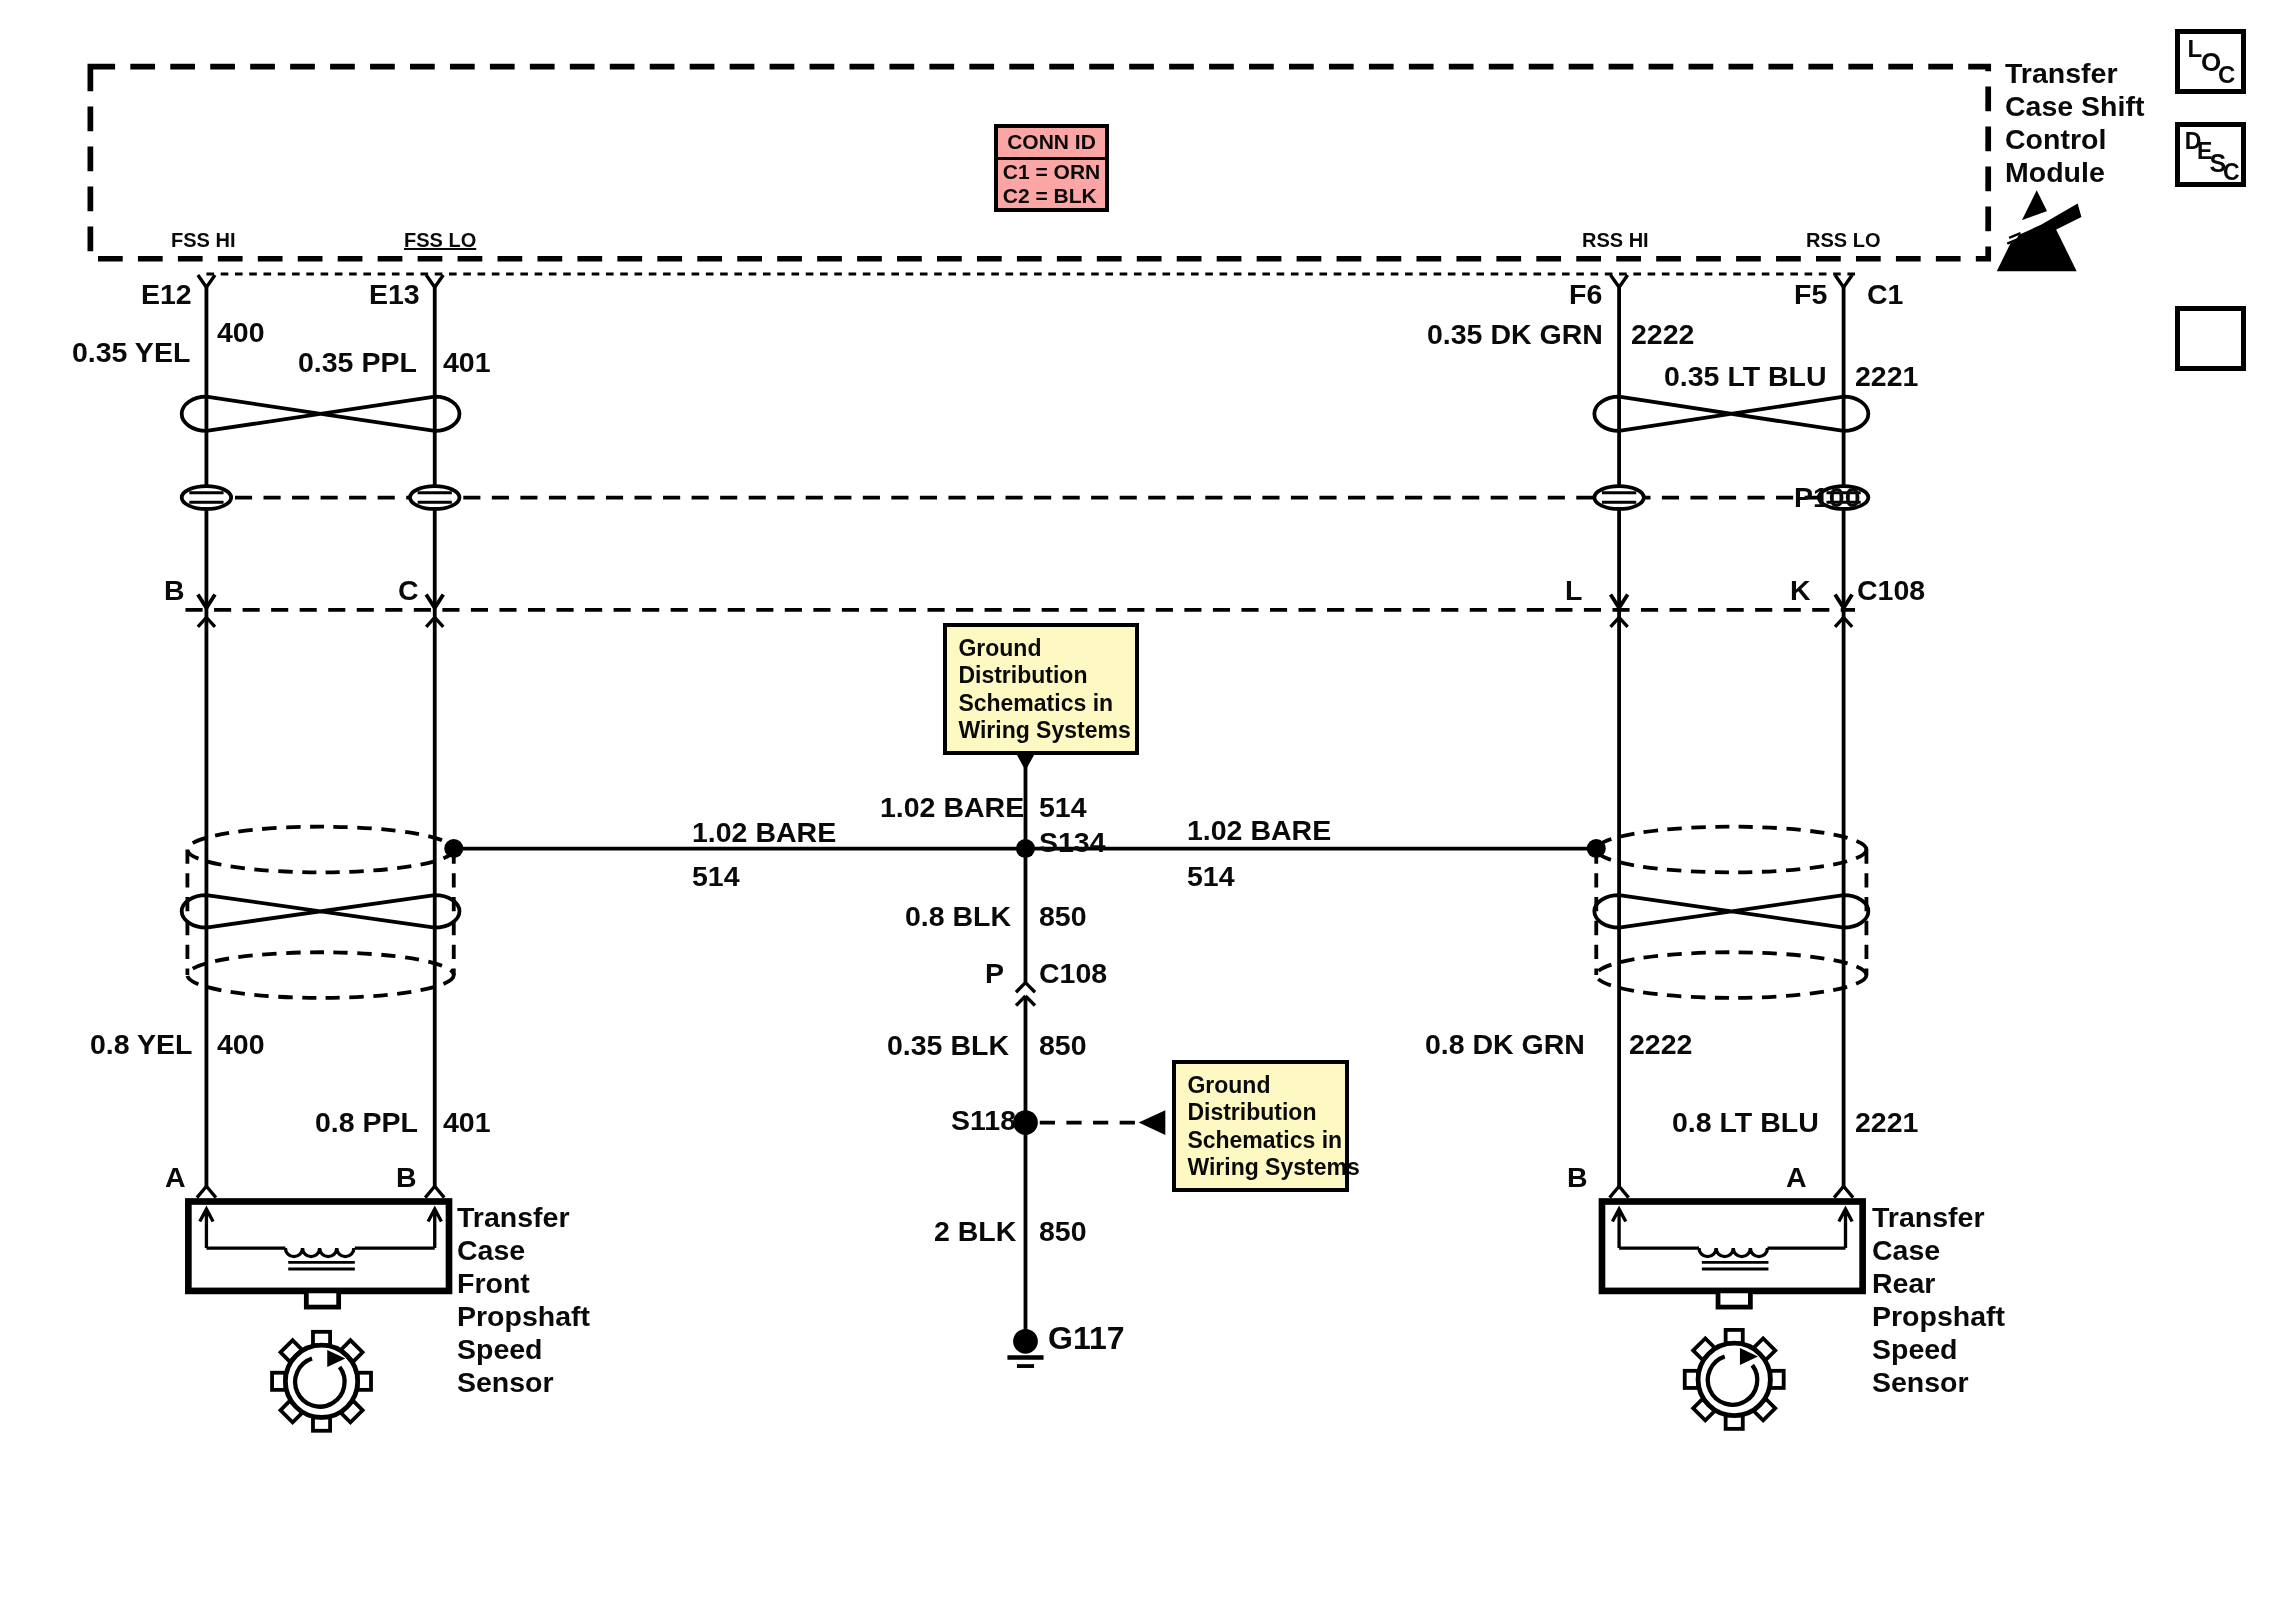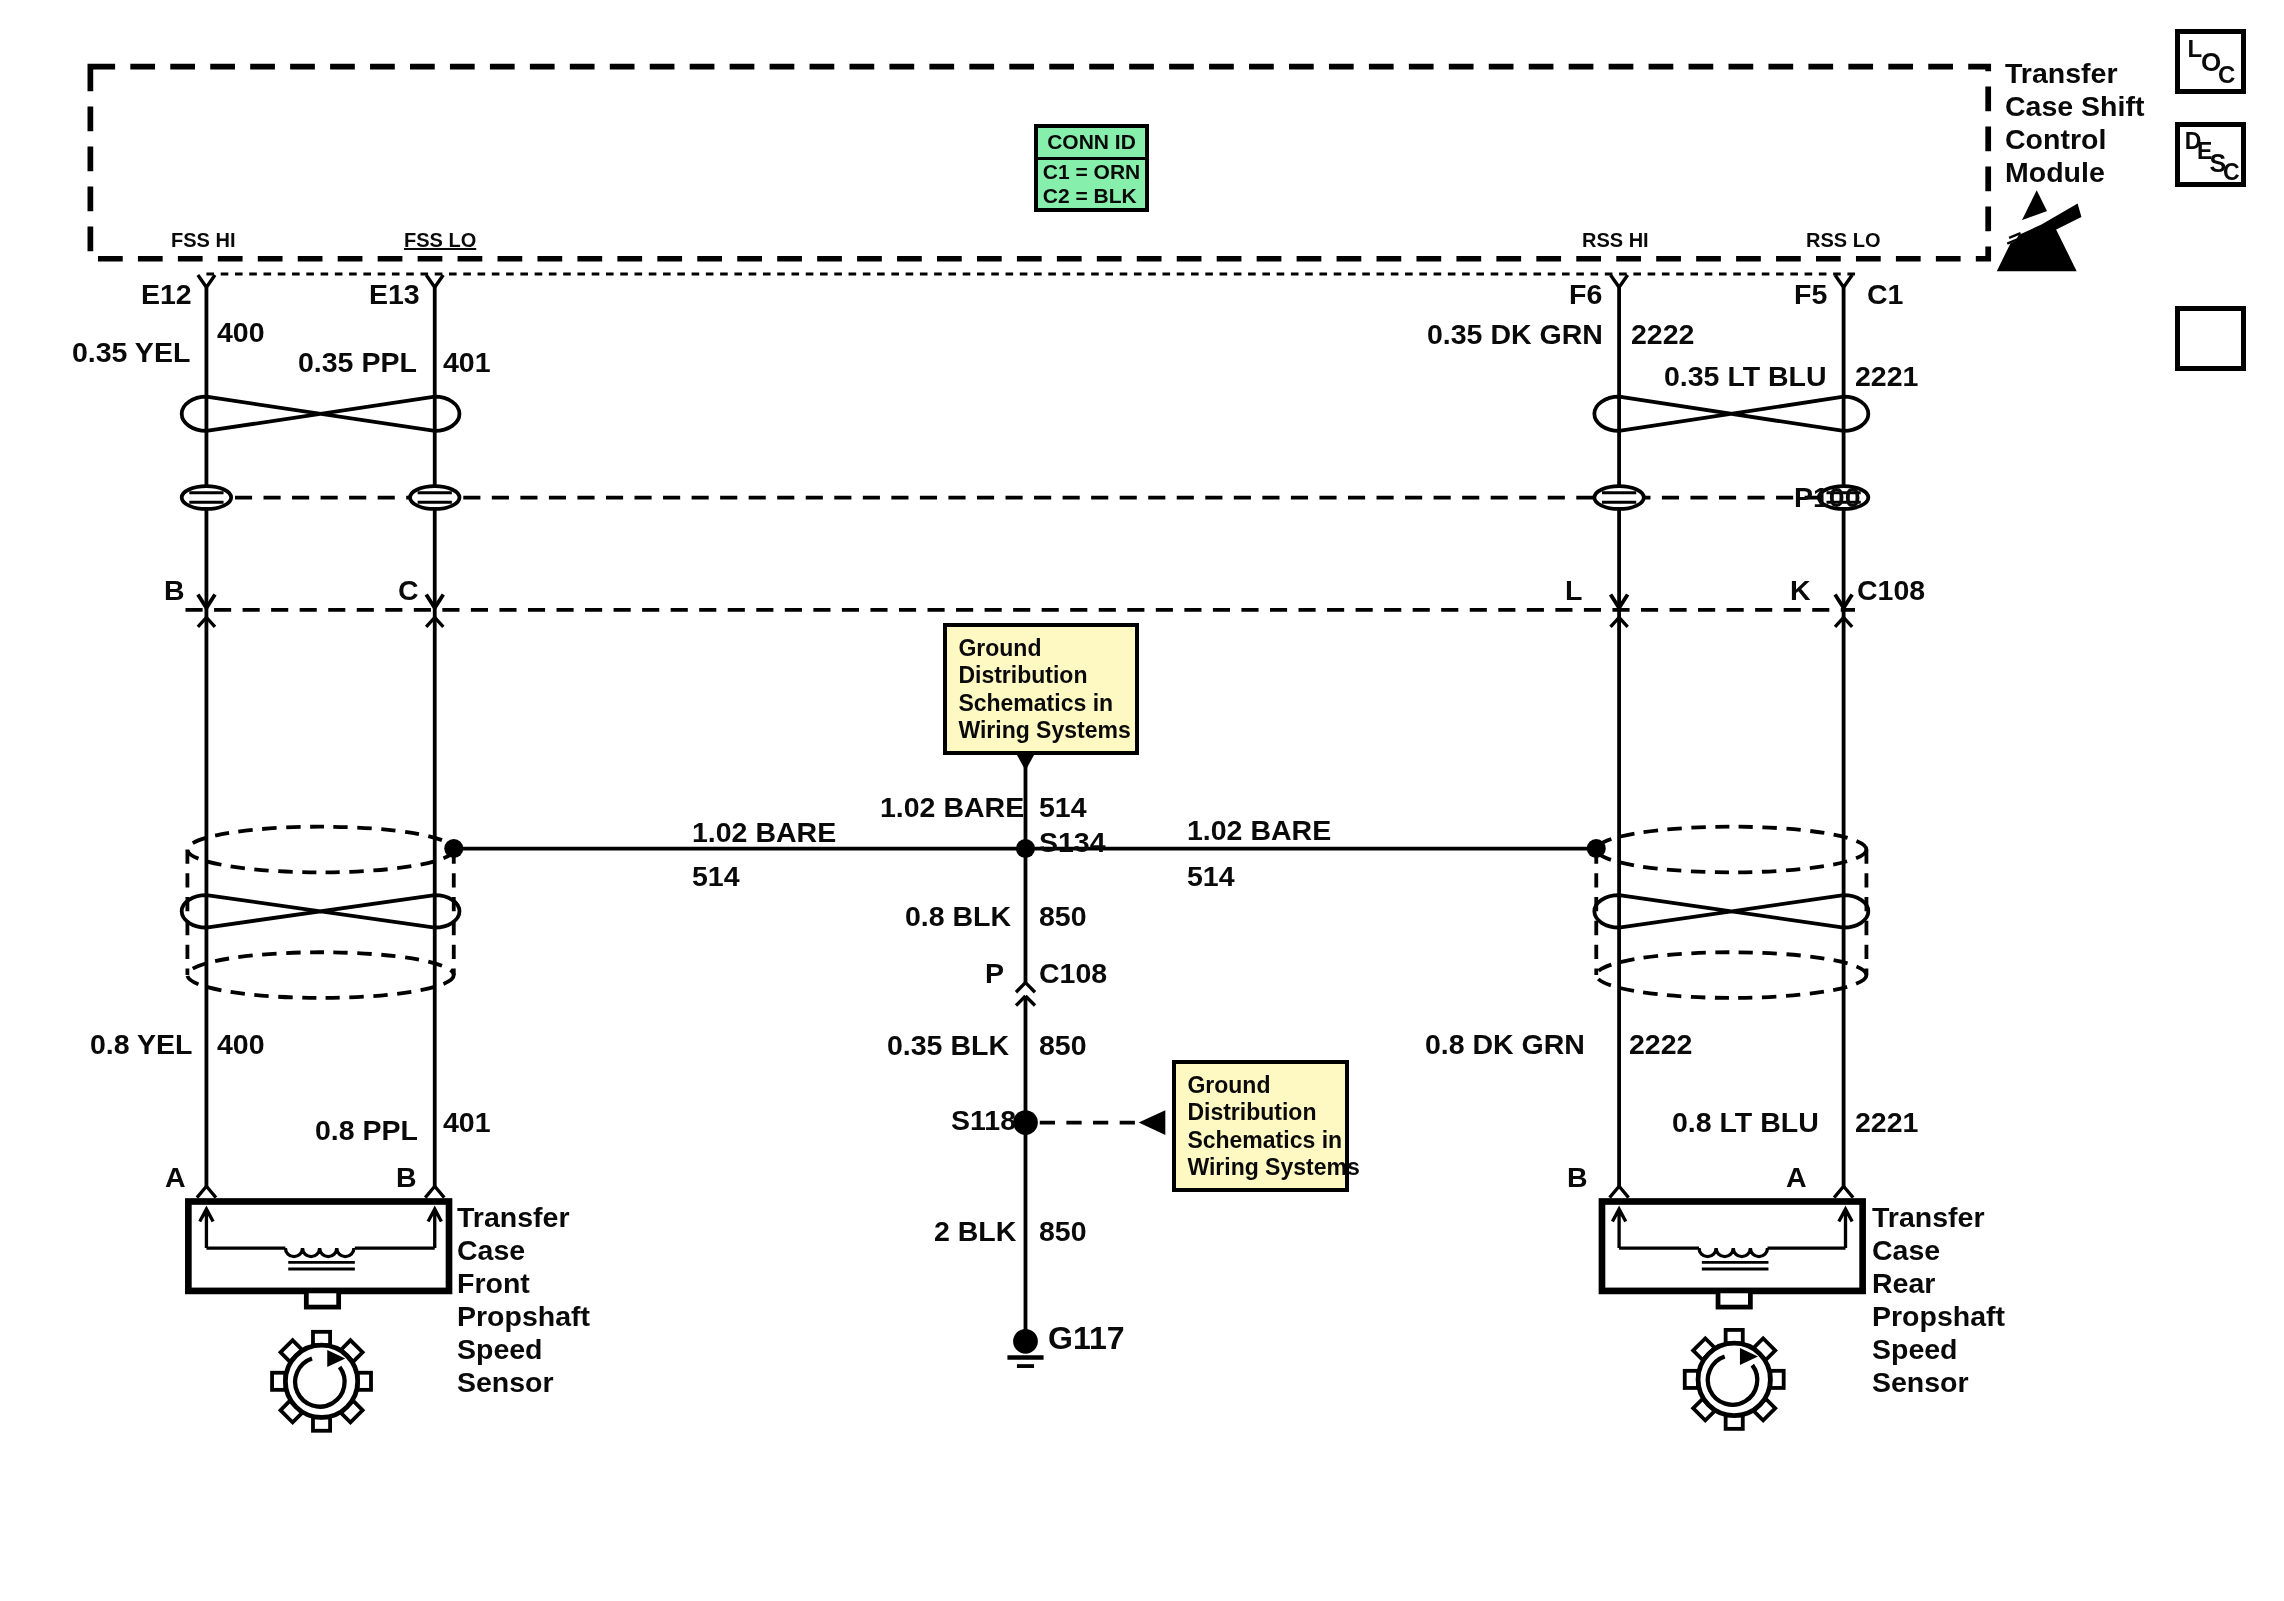--- a/index.html
+++ b/index.html
@@ -5,21 +5,21 @@
   html,body{margin:0;padding:0;background:#fff;}
   .canvas{position:relative;width:2285px;height:1602px;background:#fff;overflow:hidden;
           font-family:"Liberation Sans",sans-serif;color:#0a0a0a;}
   svg.wiring{position:absolute;left:0;top:0;}
   .lbl{position:absolute;font-weight:bold;font-size:28.5px;line-height:32px;white-space:nowrap;color:#0a0a0a;}
   .sm{font-size:20px;line-height:23px;}
   .big{font-size:32px;}
   .multiline .ln{font-weight:bold;font-size:28.5px;line-height:33px;white-space:nowrap;}
   .refbox{position:absolute;border:4.8px solid #000;background:#fef9c3;padding:7.6px 9.5px 5.7px 11.4px;}
   .refbox .ln{font-weight:bold;font-size:23px;line-height:27.6px;white-space:nowrap;}
-  .connid{position:absolute;left:994px;top:124px;width:107px;border:4.8px solid #000;background:#86efac;margin-left:40px;}
+  .connid{position:absolute;left:994px;top:124px;width:107px;border:4.8px solid #000;background:#fca5a5;}
   .connid .t{font-weight:bold;font-size:21px;line-height:28.5px;text-align:center;border-bottom:3.8px solid #000;}
   .connid .r{font-weight:bold;font-size:21px;line-height:24px;padding-left:4.8px;}
   .navbox{position:absolute;left:2175px;width:61px;height:55px;border:5.7px solid #000;background:#fff;}
   .navbox span{position:absolute;font-weight:bold;}
 </style>
 </head>
 <body>
 
 <div class="canvas">
 
@@ -244,21 +244,21 @@
   <div class="ln">Schematics in</div>
   <div class="ln">Wiring Systems</div>
 </div>
 
 <div class="lbl" style="left:934px;top:1215px;">2 BLK</div>
 <div class="lbl" style="left:1039px;top:1215px;">850</div>
 <div class="lbl big" style="left:1048px;top:1322px;">G117</div>
 
 <div class="lbl" style="left:90px;top:1028px;">0.8 YEL</div>
 <div class="lbl" style="left:217px;top:1028px;">400</div>
-<div class="lbl" style="left:315px;top:1106px;margin-top:8px;">0.8 PPL</div>
+<div class="lbl" style="left:315px;top:1106px;">0.8 PPL</div>
 <div class="lbl" style="left:443px;top:1106px;">401</div>
 <div class="lbl" style="left:1425px;top:1028px;">0.8 DK GRN</div>
 <div class="lbl" style="left:1629px;top:1028px;">2222</div>
 <div class="lbl" style="left:1672px;top:1106px;">0.8 LT BLU</div>
 <div class="lbl" style="left:1855px;top:1106px;">2221</div>
 
 <div class="lbl" style="left:165px;top:1161px;">A</div>
 <div class="lbl" style="left:396px;top:1161px;">B</div>
 <div class="lbl" style="left:1567px;top:1161px;">B</div>
 <div class="lbl" style="left:1786px;top:1161px;">A</div>

